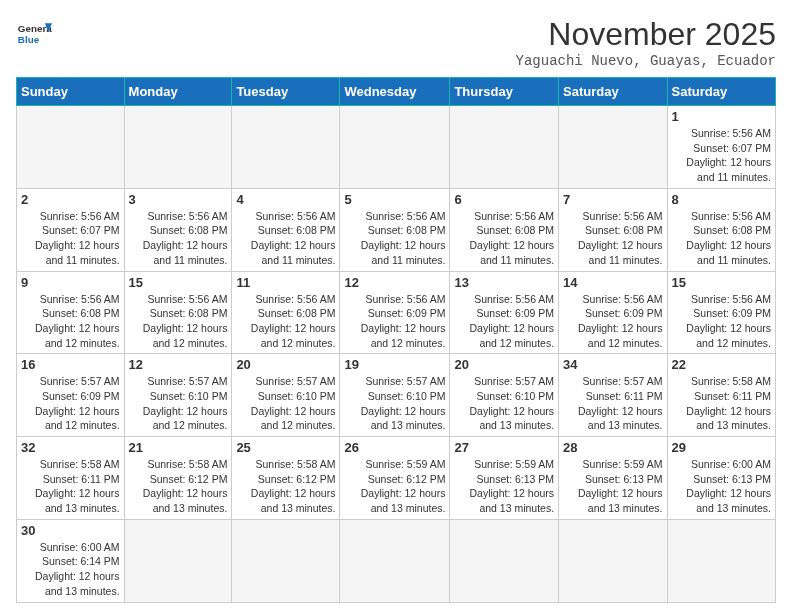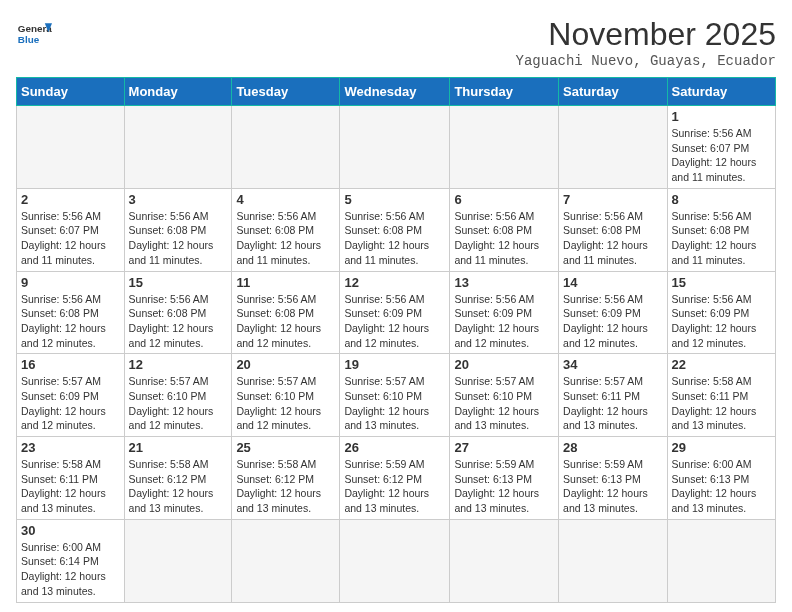--- a/index.html
+++ b/index.html
@@ -67,20 +67,21 @@
       font-size: 13px;
       font-weight: bold;
       color: #333;
       display: block;
       margin-bottom: 2px;
     }
     .day-info {
       color: #333;
       font-size: 10.5px;
       line-height: 1.4;
+      text-align: right;
     }
     .last-row td {
       border-bottom: 1px solid #ccc;
     }
   </style>
 </head>
 <body>
 
 <div class="header">
   <div class="logo">
@@ -272,21 +273,21 @@
         <td>
           <span class="day-number">22</span>
           <div class="day-info" style="white-space: pre-line;">Sunrise: 5:58 AM
 Sunset: 6:11 PM
 Daylight: 12 hours
 and 13 minutes.</div>
         </td>
       </tr>
       <tr>
         <td>
-          <span class="day-number">23</span>
+          <span class="day-number">32</span>
           <div class="day-info" style="white-space: pre-line;">Sunrise: 5:58 AM
 Sunset: 6:11 PM
 Daylight: 12 hours
 and 13 minutes.</div>
         </td>
         <td>
           <span class="day-number">21</span>
           <div class="day-info" style="white-space: pre-line;">Sunrise: 5:58 AM
 Sunset: 6:12 PM
 Daylight: 12 hours

